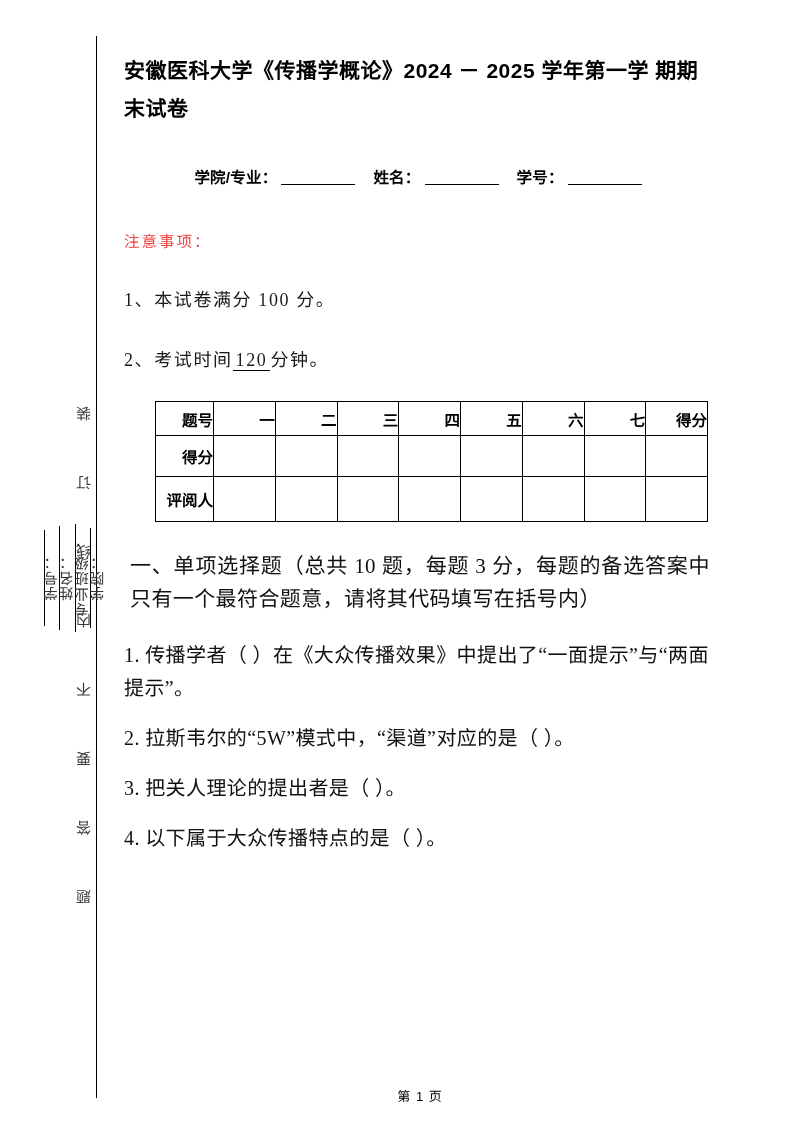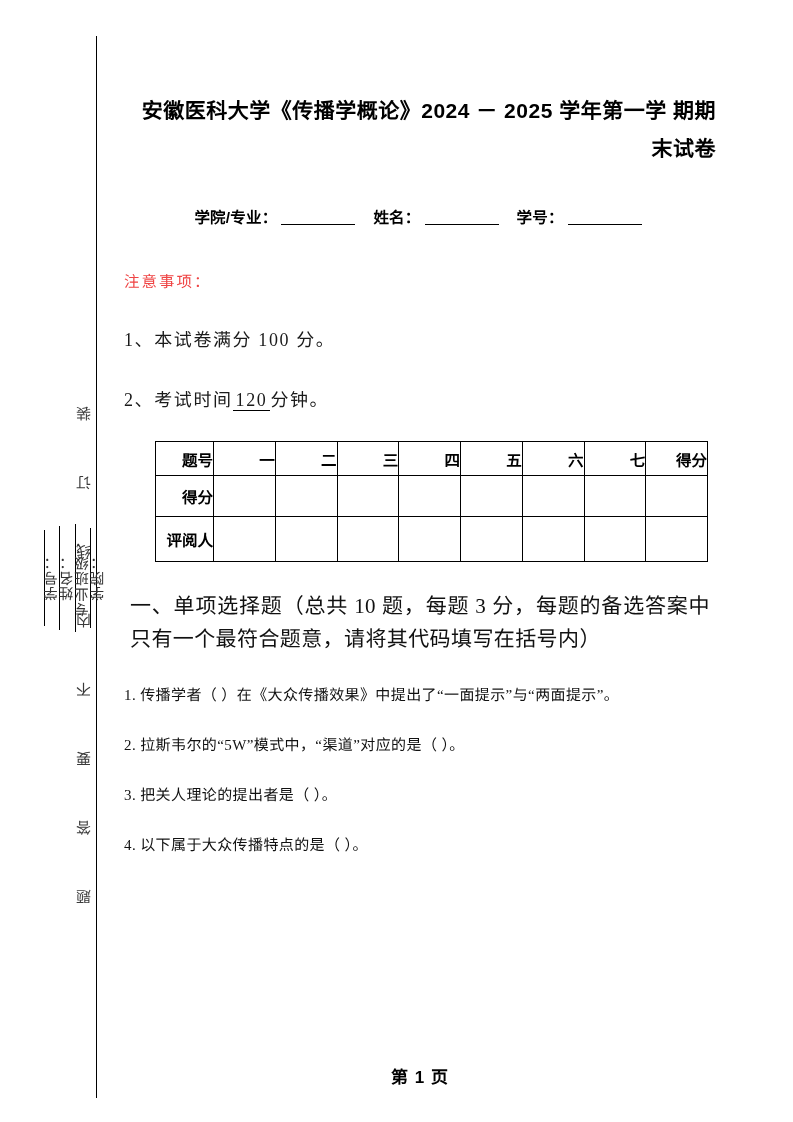--- a/index.html
+++ b/index.html
@@ -82,26 +82,26 @@
   #content {
     position: absolute;
     left: 124px;
     top: 0;
     width: 592px;
     height: 1122px;
   }
 
   #title {
     margin: 0;
-    padding-top: 92px;
+    padding-top: 52px;
     font-family: "Liberation Sans", "DejaVu Sans", sans-serif;
     font-weight: bold;
     font-size: 21px;
     line-height: 38px;
-    text-align: right;
+    text-align: left;
     letter-spacing: 0.5px;
   }
 
   #student-line {
     margin: 12px;
     padding-top: 25px;
     font-family: "Liberation Sans", "DejaVu Sans", sans-serif;
     font-weight: bold;
     font-size: 15.5px;
     text-align: center;
@@ -162,35 +162,35 @@
     padding-top: 22px;
     font-size: 21px;
     line-height: 33px;
     letter-spacing: 0.4px;
     text-align: justify;
     color: #111111;
   }
   .question {
     margin: 0;
     padding-top: 17px;
-    font-size: 15px;
+    font-size: 20px;
     line-height: 33px;
     letter-spacing: 0.4px;
     color: #111111;
   }
 
   #footer {
     position: absolute;
     left: 0;
-    top: 1063px;
+    top: 1086px;
     width: 592px;
     text-align: center;
     font-family: "Liberation Sans", "DejaVu Sans", sans-serif;
-    font-weight: bold;
-    font-size: 17px;
+    font-weight: normal;
+    font-size: 13px;
     letter-spacing: 1px;
   }
 </style>
 </head>
 <body>
 
 <div id="page">
 
   <div id="binding-margin">
 

